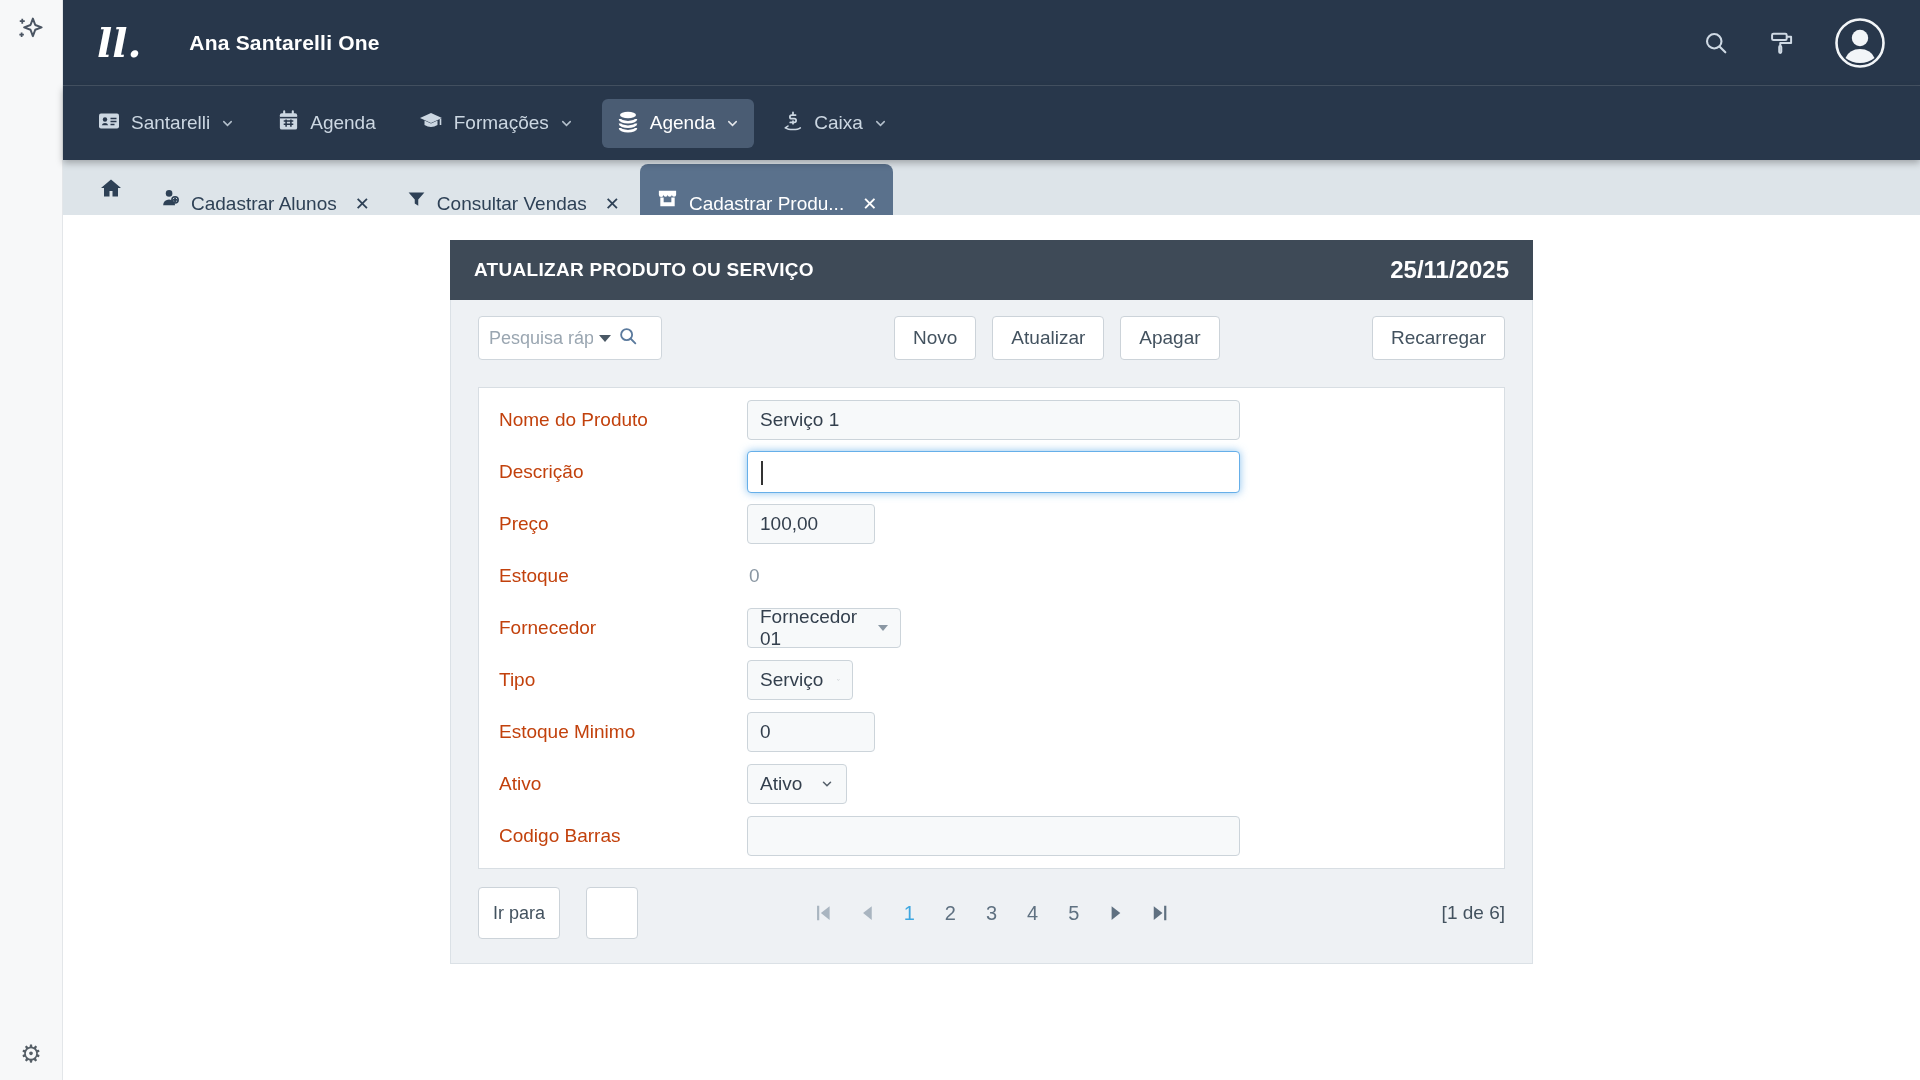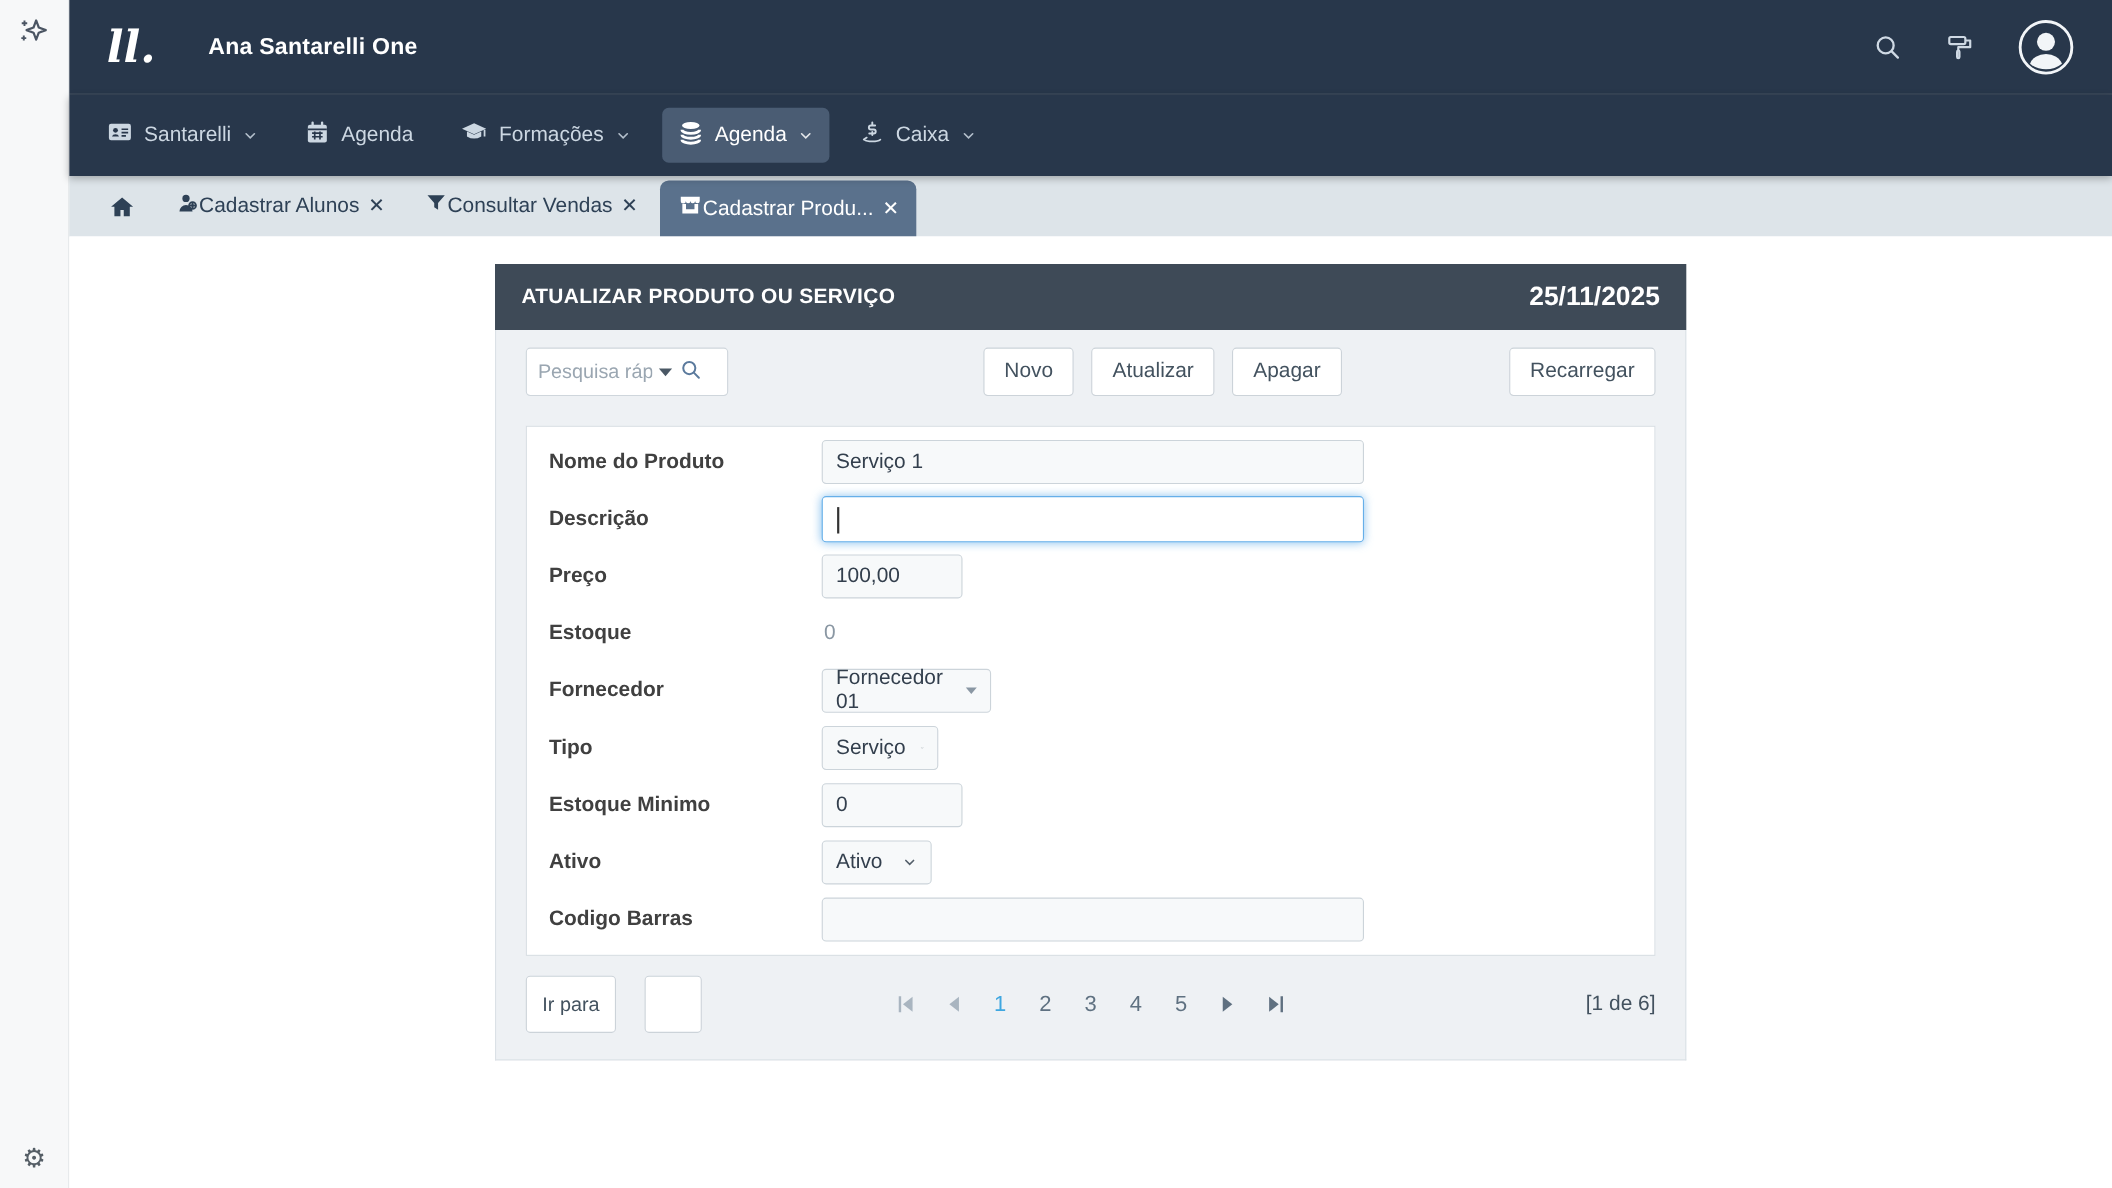--- a/index.html
+++ b/index.html
@@ -32,21 +32,21 @@
   .nav-item { display:flex; align-items:center; gap:10px; color:#ccd7e2;
               font-size:19px; padding:10px 14px; border-radius:6px; cursor:pointer; white-space:nowrap; }
   .nav-item svg { flex:0 0 auto; }
   .nav-item.active { background:#4a5c73; color:#fff; }
   .chev { opacity:.85; }
 
   
   .tabstrip { height:55px; background:#dde4e9; display:flex; align-items:flex-end; padding:0 0 0 20px; }
   .tabstrip-inner { display:flex; align-items:center; height:100%; gap:4px; }
   .tab-home { display:flex; align-items:center; padding:0 16px; height:100%; cursor:pointer; color:#2e4156; }
-  .tab { display:flex; align-items:center; padding:0 16px; height:100%;
+  .tab { display:flex; align-items:flex-end; gap:10px; padding:0 16px; height:100%;
          color:#2e4156; font-size:19px; cursor:pointer; white-space:nowrap; }
   .tab .close { font-size:18px; color:#2e4156; margin-left:8px; cursor:pointer; }
   .tab.active { background:#5a718c; color:#fff; border-radius:8px 8px 0 0;
                 height:51px; margin-top:4px; }
   .tab.active .close { color:#fff; }
 
   
   .content { flex:1; background:#fff; overflow:hidden; }
 
   .panel { width:1083px; margin:25px auto 0; }
@@ -66,21 +66,21 @@
   .caret-down { width:0; height:0; border-left:6px solid transparent; border-right:6px solid transparent;
                 border-top:7px solid #4a5865; cursor:pointer; }
   .btn { height:44px; background:#fff; border:1px solid #ccd3d9; border-radius:4px;
          font-size:19px; color:#43525f; padding:0 18px; cursor:pointer; font-family:inherit; }
   .btn-group { display:flex; gap:16px; margin-left:232px; }
   .toolbar .spacer { flex:1; }
 
   
   .fieldset { background:#fff; border:1px solid #d8dee3; margin-top:27px; padding:6px 0; }
   .frow { display:flex; align-items:center; min-height:52px; padding:0 20px; }
-  .flabel { width:248px; font-size:19px; font-weight:bold; color:#404040; }
+  .flabel { width:248px; font-size:19px; font-weight:normal; color:#c2410c; }
   .fctl { flex:1; display:flex; align-items:center; }
   .tinput { background:#f7f9fa; border:1px solid #ccd4da; border-radius:4px; height:40px;
             font-size:19px; color:#333f4d; padding:0 12px; font-family:inherit; outline:none; }
   .w-lg { width:493px; } .w-sm { width:128px; }
   .input-focus { position:relative; width:493px; height:42px; background:#fff;
                  border:1px solid #66afe9; border-radius:4px;
                  box-shadow:0 0 9px rgba(102,175,233,.75); }
   .caret-bar { position:absolute; left:13px; top:9px; width:1.5px; height:24px; background:#333; }
   .static-val { font-size:19px; color:#8a97a3; padding-left:2px; }
   .dropdown { background:#f7f9fa; border:1px solid #ccd4da; border-radius:4px; height:40px;

